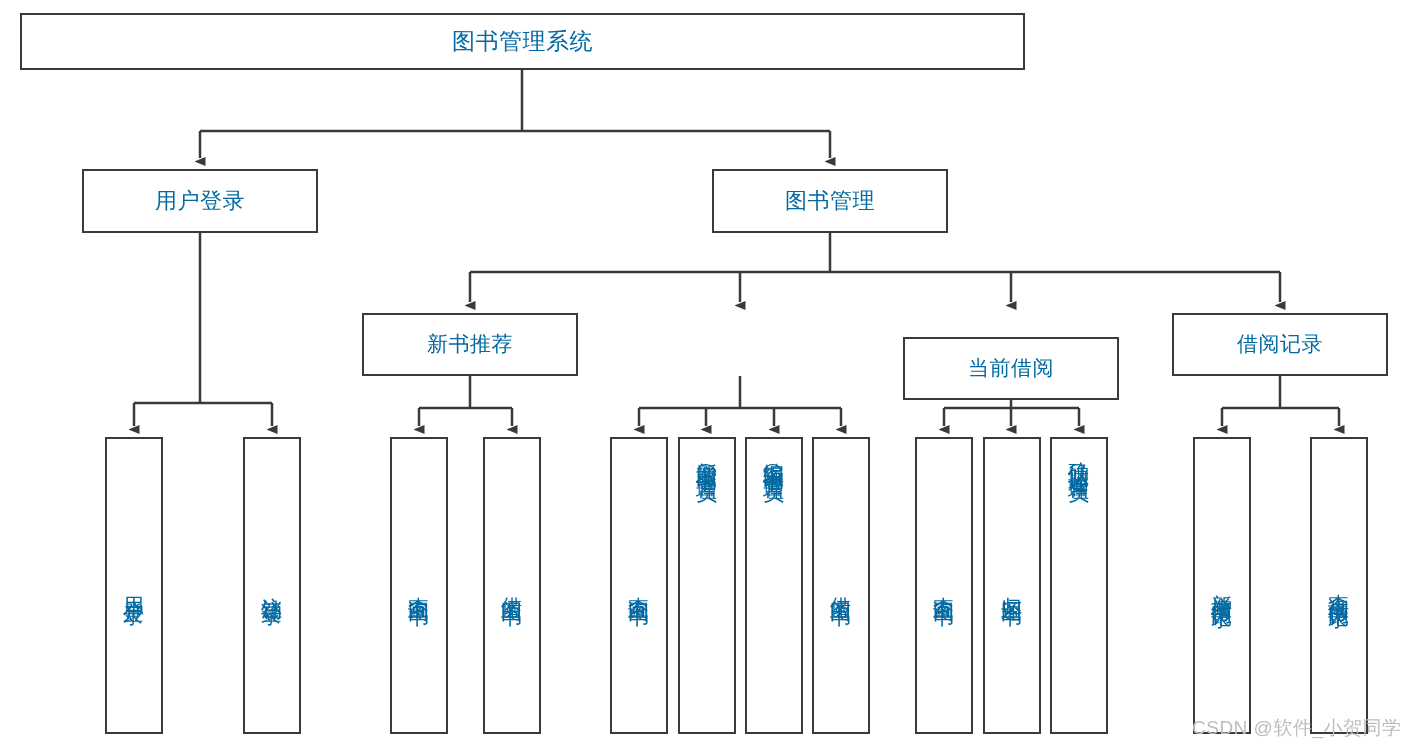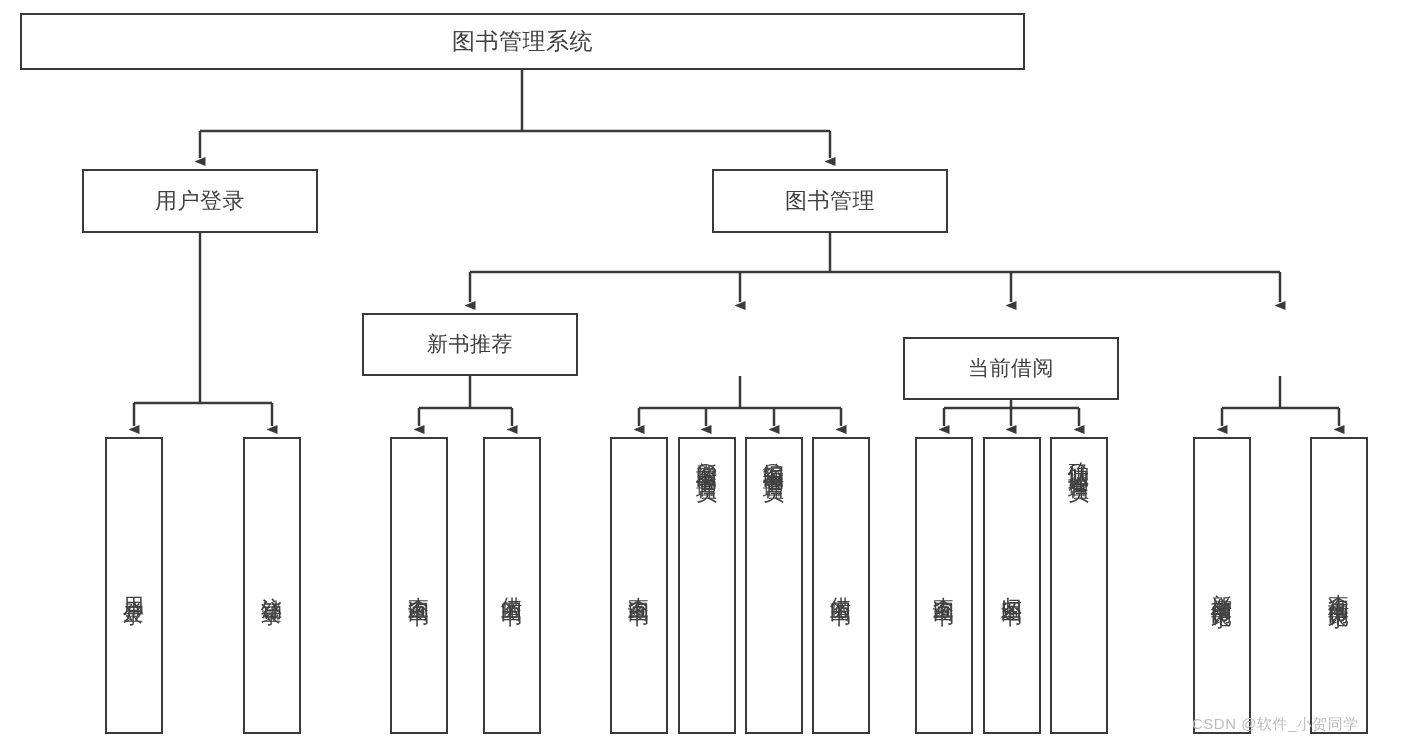--- a/index.html
+++ b/index.html
@@ -30,21 +30,21 @@
     position: absolute;
     box-sizing: border-box;
     background: #ffffff;
     border: 2.5px solid #3a3a3a;
     display: flex;
     align-items: center;
     justify-content: center;
     z-index: 2;
   }
   .node .label {
-    color: #404040;
+    color: #0369a1;
     letter-spacing: 0.5px;
     line-height: 1.15;
     white-space: nowrap;
   }
   .node.root .label { font-size: 23px; }
   .node.lvl2 .label { font-size: 22px; }
   .node.lvl3 .label { font-size: 21px; }
   .node.leaf {
     align-items: flex-start;
     padding-top: 6px;
@@ -60,21 +60,21 @@
     align-items: flex-start;
   }
   .node.leaf.mid-aligned {
     align-items: center;
     padding-top: 0;
   }
   #watermark {
     position: absolute;
     left: 1192px;
     top: 715px;
-    font-size: 15px;
+    font-size: 19px;
     color: #bdbdbd;
     letter-spacing: 0.5px;
     z-index: 5;
     white-space: nowrap;
   }
 </style>
 </head>
 <body>
 
 <div id="canvas">
@@ -143,20 +143,23 @@
 
   <div class="node lvl2" style="left:712px; top:169px; width:236px; height:64px;">
     <span class="label">图书管理</span>
   </div>
 
 
   <div class="node lvl3" style="left:903px; top:313px; width:216px; height:63px;margin-top:24px;">
     <span class="label">当前借阅</span>
   </div>
 
+  <div class="node lvl3" style="left:1172px; top:313px; width:216px; height:63px;">
+    <span class="label">借阅记录</span>
+  </div>
 
   <div class="node leaf mid-aligned" style="left:105px; top:437px; width:58px; height:297px;">
     <span class="label">用户登录</span>
   </div>
 
   <div class="node leaf mid-aligned" style="left:243px; top:437px; width:58px; height:297px;">
     <span class="label">注销登录</span>
   </div>
 
   <div class="node leaf mid-aligned" style="left:390px; top:437px; width:58px; height:297px;">

